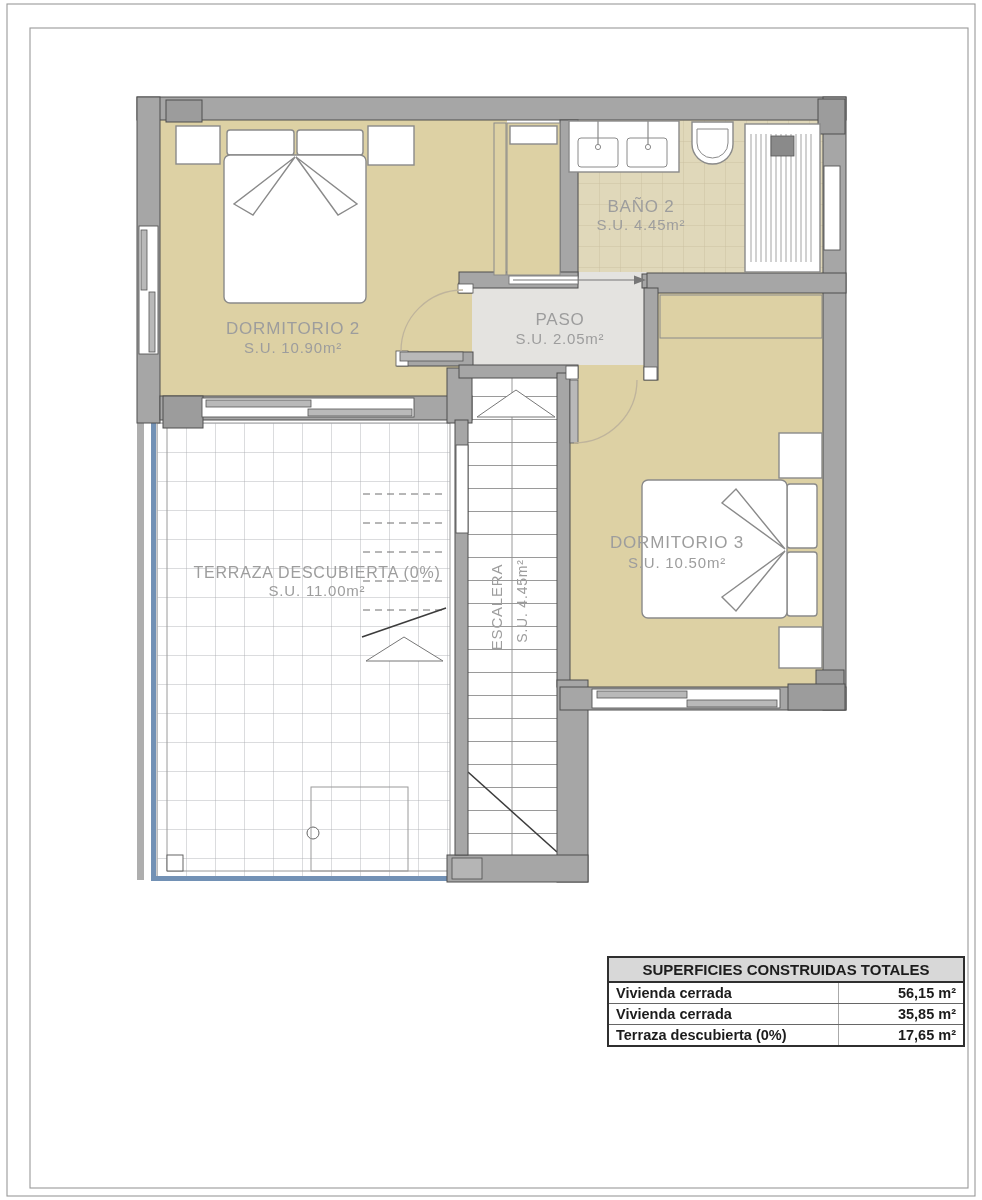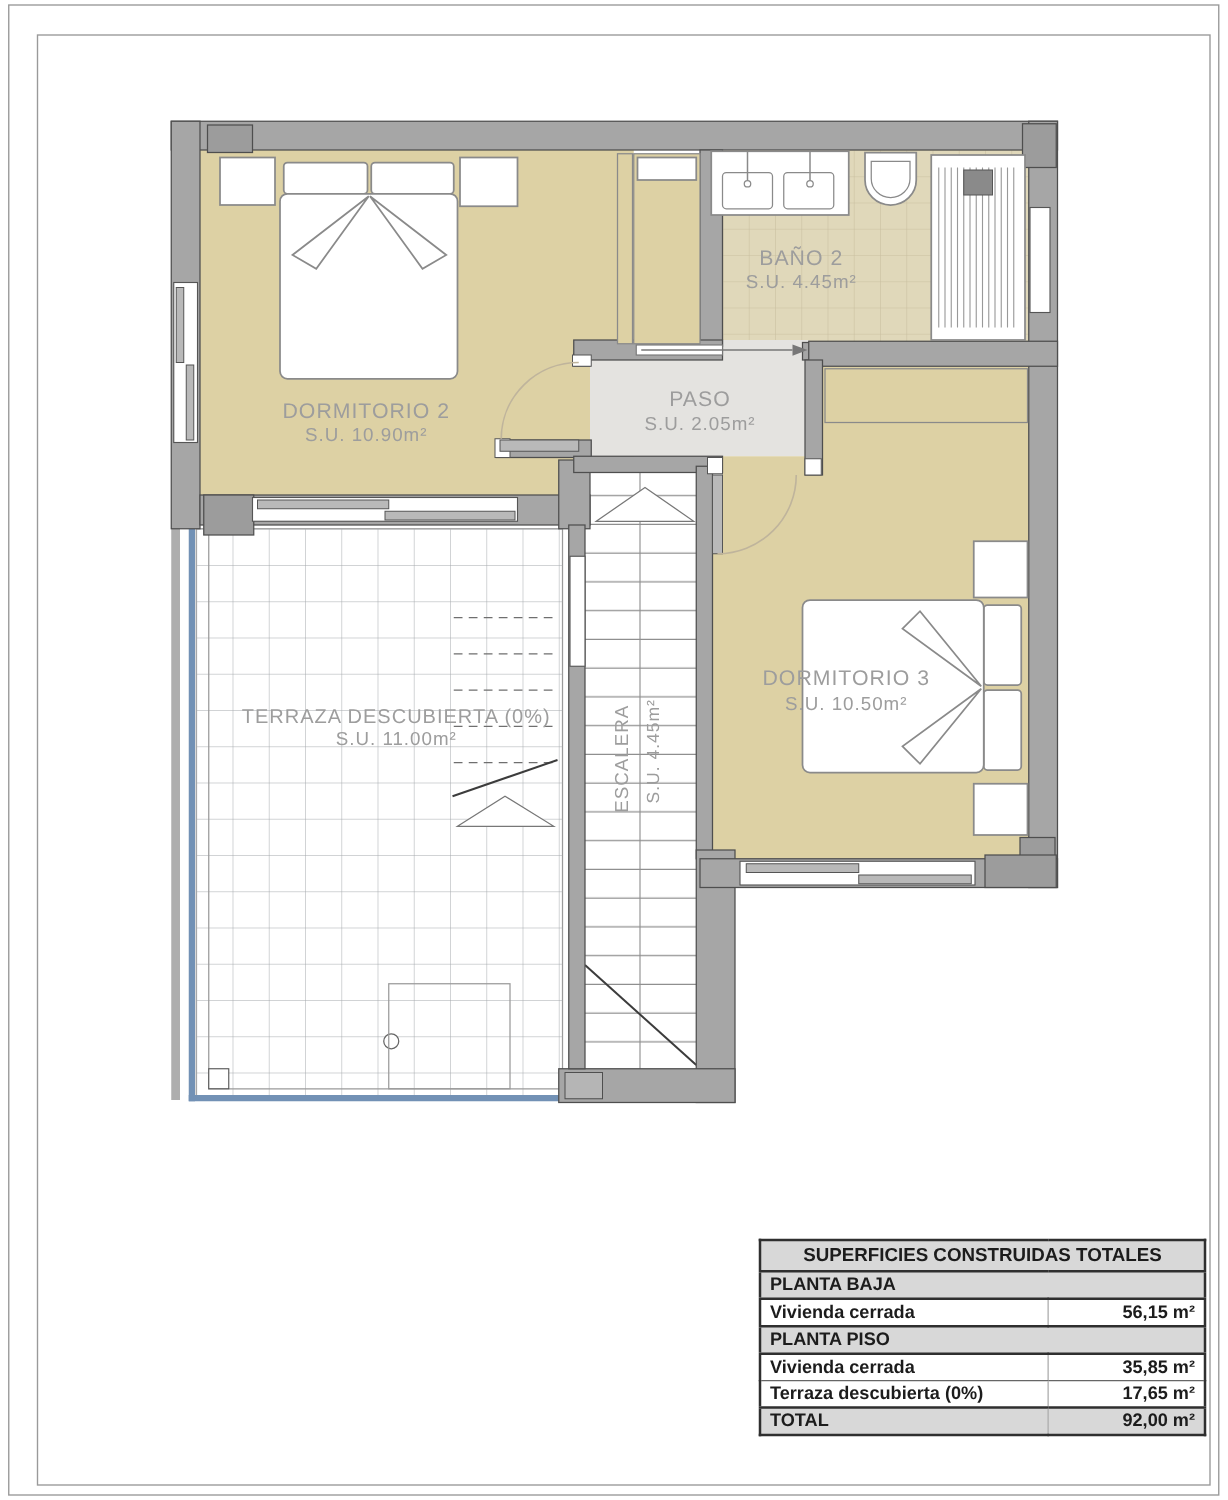--- a/index.html
+++ b/index.html
@@ -24,21 +24,21 @@
   .step{stroke:#8f8f8f;stroke-width:0.9}
   .cut{stroke:#3c3c3c;stroke-width:1.6}
   .dash{stroke:#6f6f6f;stroke-width:1;stroke-dasharray:7 5;fill:none}
   .rail{fill:none;stroke:#9a9a9a;stroke-width:1}
   .slider{stroke:#777;stroke-width:1.2;fill:none}
   .lbl{fill:var(--label);letter-spacing:0.8px;font-family:"Liberation Sans",sans-serif;}
 
   
   .areas-table{position:absolute;left:607px;top:956px;width:358px;border-collapse:collapse;
       background:#fff;color:#1c1c1c;font-size:14.5px;font-weight:bold;
-      border:2px solid var(--table_border);margin-top:35px;}
+      border:2px solid var(--table_border);}
   .areas-table th{background:var(--table_header_bg);text-align:center;padding:3px 4px;
       border-bottom:2px solid var(--table_border);font-size:15px;}
   .areas-table td{padding:2px 7px;border-bottom:1px solid #666;}
   .areas-table tr.section td{background:var(--table_header_bg);
       border-top:2px solid var(--table_border);border-bottom:2px solid var(--table_border);}
   .areas-table tr.total td{background:var(--table_header_bg);
       border-top:2px solid var(--table_border);border-bottom:none;}
   .areas-table td.val{text-align:right;border-left:1px solid #aaa;width:110px;}
 </style>
 </head>
@@ -251,37 +251,27 @@
   </g>
 </svg>
 
 <table class="areas-table">
   <thead>
     <tr>
       <th colspan="2">SUPERFICIES CONSTRUIDAS TOTALES</th>
     </tr>
   </thead>
   <tbody>
-    <tr class="section">
-      <td colspan="2">PLANTA BAJA</td>
-        </tr>
     <tr>
       <td>Vivienda cerrada</td>
       <td class="val">56,15 m²</td>
         </tr>
-    <tr class="section">
-      <td colspan="2">PLANTA PISO</td>
-        </tr>
     <tr>
       <td>Vivienda cerrada</td>
       <td class="val">35,85 m²</td>
         </tr>
     <tr>
       <td>Terraza descubierta (0%)</td>
       <td class="val">17,65 m²</td>
-        </tr>
-    <tr class="total">
-      <td>TOTAL</td>
-      <td class="val">92,00 m²</td>
         </tr>
   </tbody>
 </table>
 </div>
 
 </body></html>

